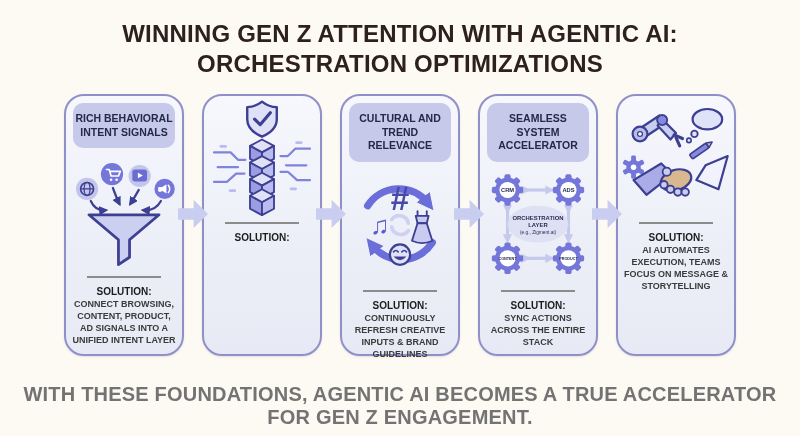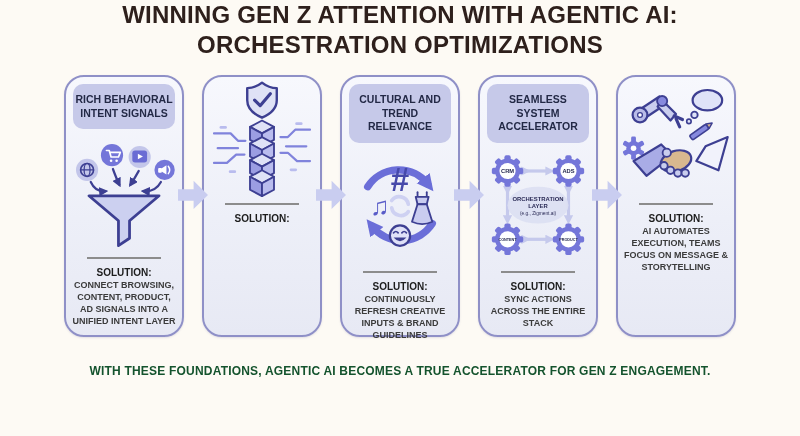--- a/index.html
+++ b/index.html
@@ -5,21 +5,21 @@
   html,body{margin:0;padding:0;}
   body{
     width:800px;height:436px;
     background:#fdfaf4;
     font-family:"Liberation Sans", sans-serif;
     -webkit-font-smoothing:antialiased;
   }
   .canvas{position:relative;width:800px;height:436px;overflow:hidden;}
 
   .title{
-    text-align:center;
+    padding-top:19px;text-align:center;
     font-weight:bold;font-size:24px;line-height:1.27;
     letter-spacing:.2px;color:#2e201c;
   }
 
   .cards-row{
     display:flex;justify-content:center;align-items:stretch;
     margin-top:14px;height:262px;
   }
   .card{
     width:120px;box-sizing:border-box;
@@ -46,21 +46,21 @@
 
   .arrow-cell{width:18px;position:relative;}
   .flow-arrow{
     position:absolute;top:104px;left:50%;margin-left:-15px;
     width:30px;height:32px;background:#c9cdf0;z-index:4;
     clip-path:polygon(0% 32%,52% 32%,52% 6%,100% 50%,52% 94%,52% 68%,0% 68%);
   }
 
   .footer{
     margin-top:27px;text-align:center;
-    font-weight:bold;font-size:12px;letter-spacing:.2px;color:#14532d;
+    font-weight:bold;font-size:20px;letter-spacing:.2px;color:#737373;
     padding:0 22px;
   }
 
   
   .o{stroke:#3d3f92;stroke-linecap:round;stroke-linejoin:round;}
   text.svgt{font-family:"Liberation Sans",sans-serif;}
 </style>
 </head>
 <body>
 

